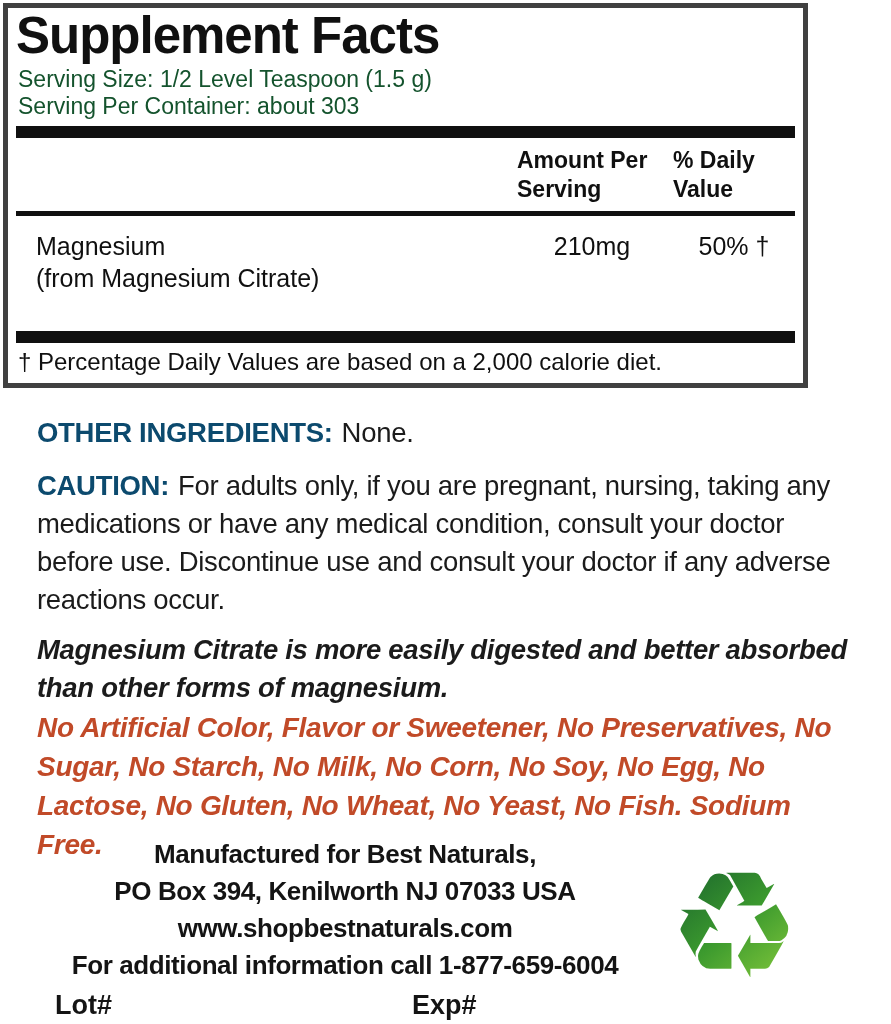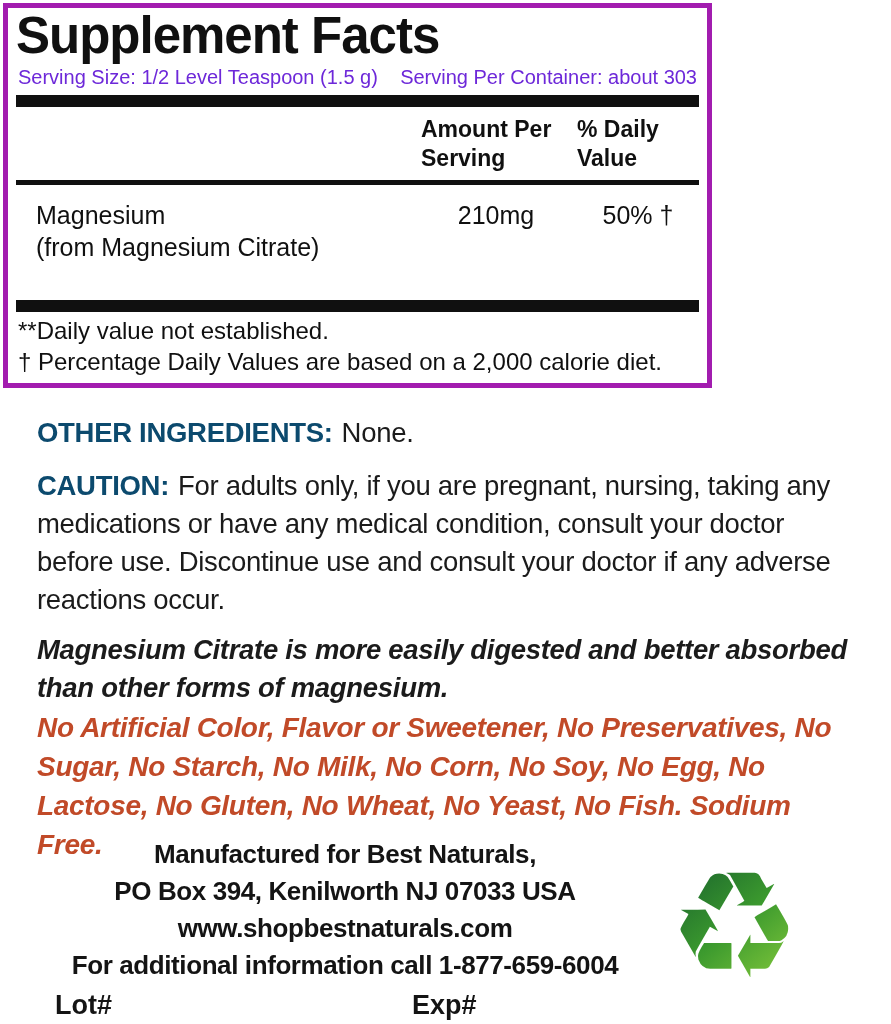--- a/index.html
+++ b/index.html
@@ -6,32 +6,32 @@
   html, body {
     width: 891px; height: 1024px;
     background: #ffffff;
     font-family: "Liberation Sans", sans-serif;
     color: #161616;
   }
   .page { position: relative; width: 891px; height: 1024px; overflow: hidden; background: #fff; }
 
   
   .facts-box {
-    position: absolute; left: 3px; top: 3px; width: 709px;
-    border: 5px solid #a21caf;
+    position: absolute; left: 3px; top: 3px; width: 805px;
+    border: 5px solid #404040;
     background: #fff;
     padding: 2px 8px 4px 8px;
   }
   .title {
     font-size: 51px; font-weight: bold; color: #101010;
     line-height: 1.02; letter-spacing: -1px;
   }
   .serving-row {
     display: flex; justify-content: space-between;
-    font-size: 20px; padding: 4px 2px 6px 2px; color: #6d28d9;
+    font-size: 23px; padding: 4px 2px 6px 2px; color: #14532d; flex-direction: column;
   }
   .bar { background: #101010; }
   .bar.thick { height: 12px; }
   .bar.thin  { height: 5px; }
   .grid { display: grid; grid-template-columns: 1fr 150px 122px; column-gap: 6px; }
   .head-row { padding: 8px 0 6px 0; }
   .colhead {
     font-weight: bold; font-size: 23px; text-align: left;
     white-space: pre-line; line-height: 1.28; color: #101010;
   }
@@ -102,21 +102,20 @@
         <span style="display:block">Magnesium</span>
         <span style="display:block">(from Magnesium Citrate)</span>
       </span>
       <span class="ncell">210mg</span>
       <span class="ncell">50% †</span>
     </div>
 
     <div class="bar thick"></div>
 
     <div class="footnotes">
-      <div>**Daily value not established.</div>
       <div>† Percentage Daily Values are based on a 2,000 calorie diet.</div>
     </div>
   </section>
 
   <div class="content">
     <p class="para other">
       <span class="accent">OTHER INGREDIENTS:</span><span>None.</span>
     </p>
 
     <p class="para caution">

